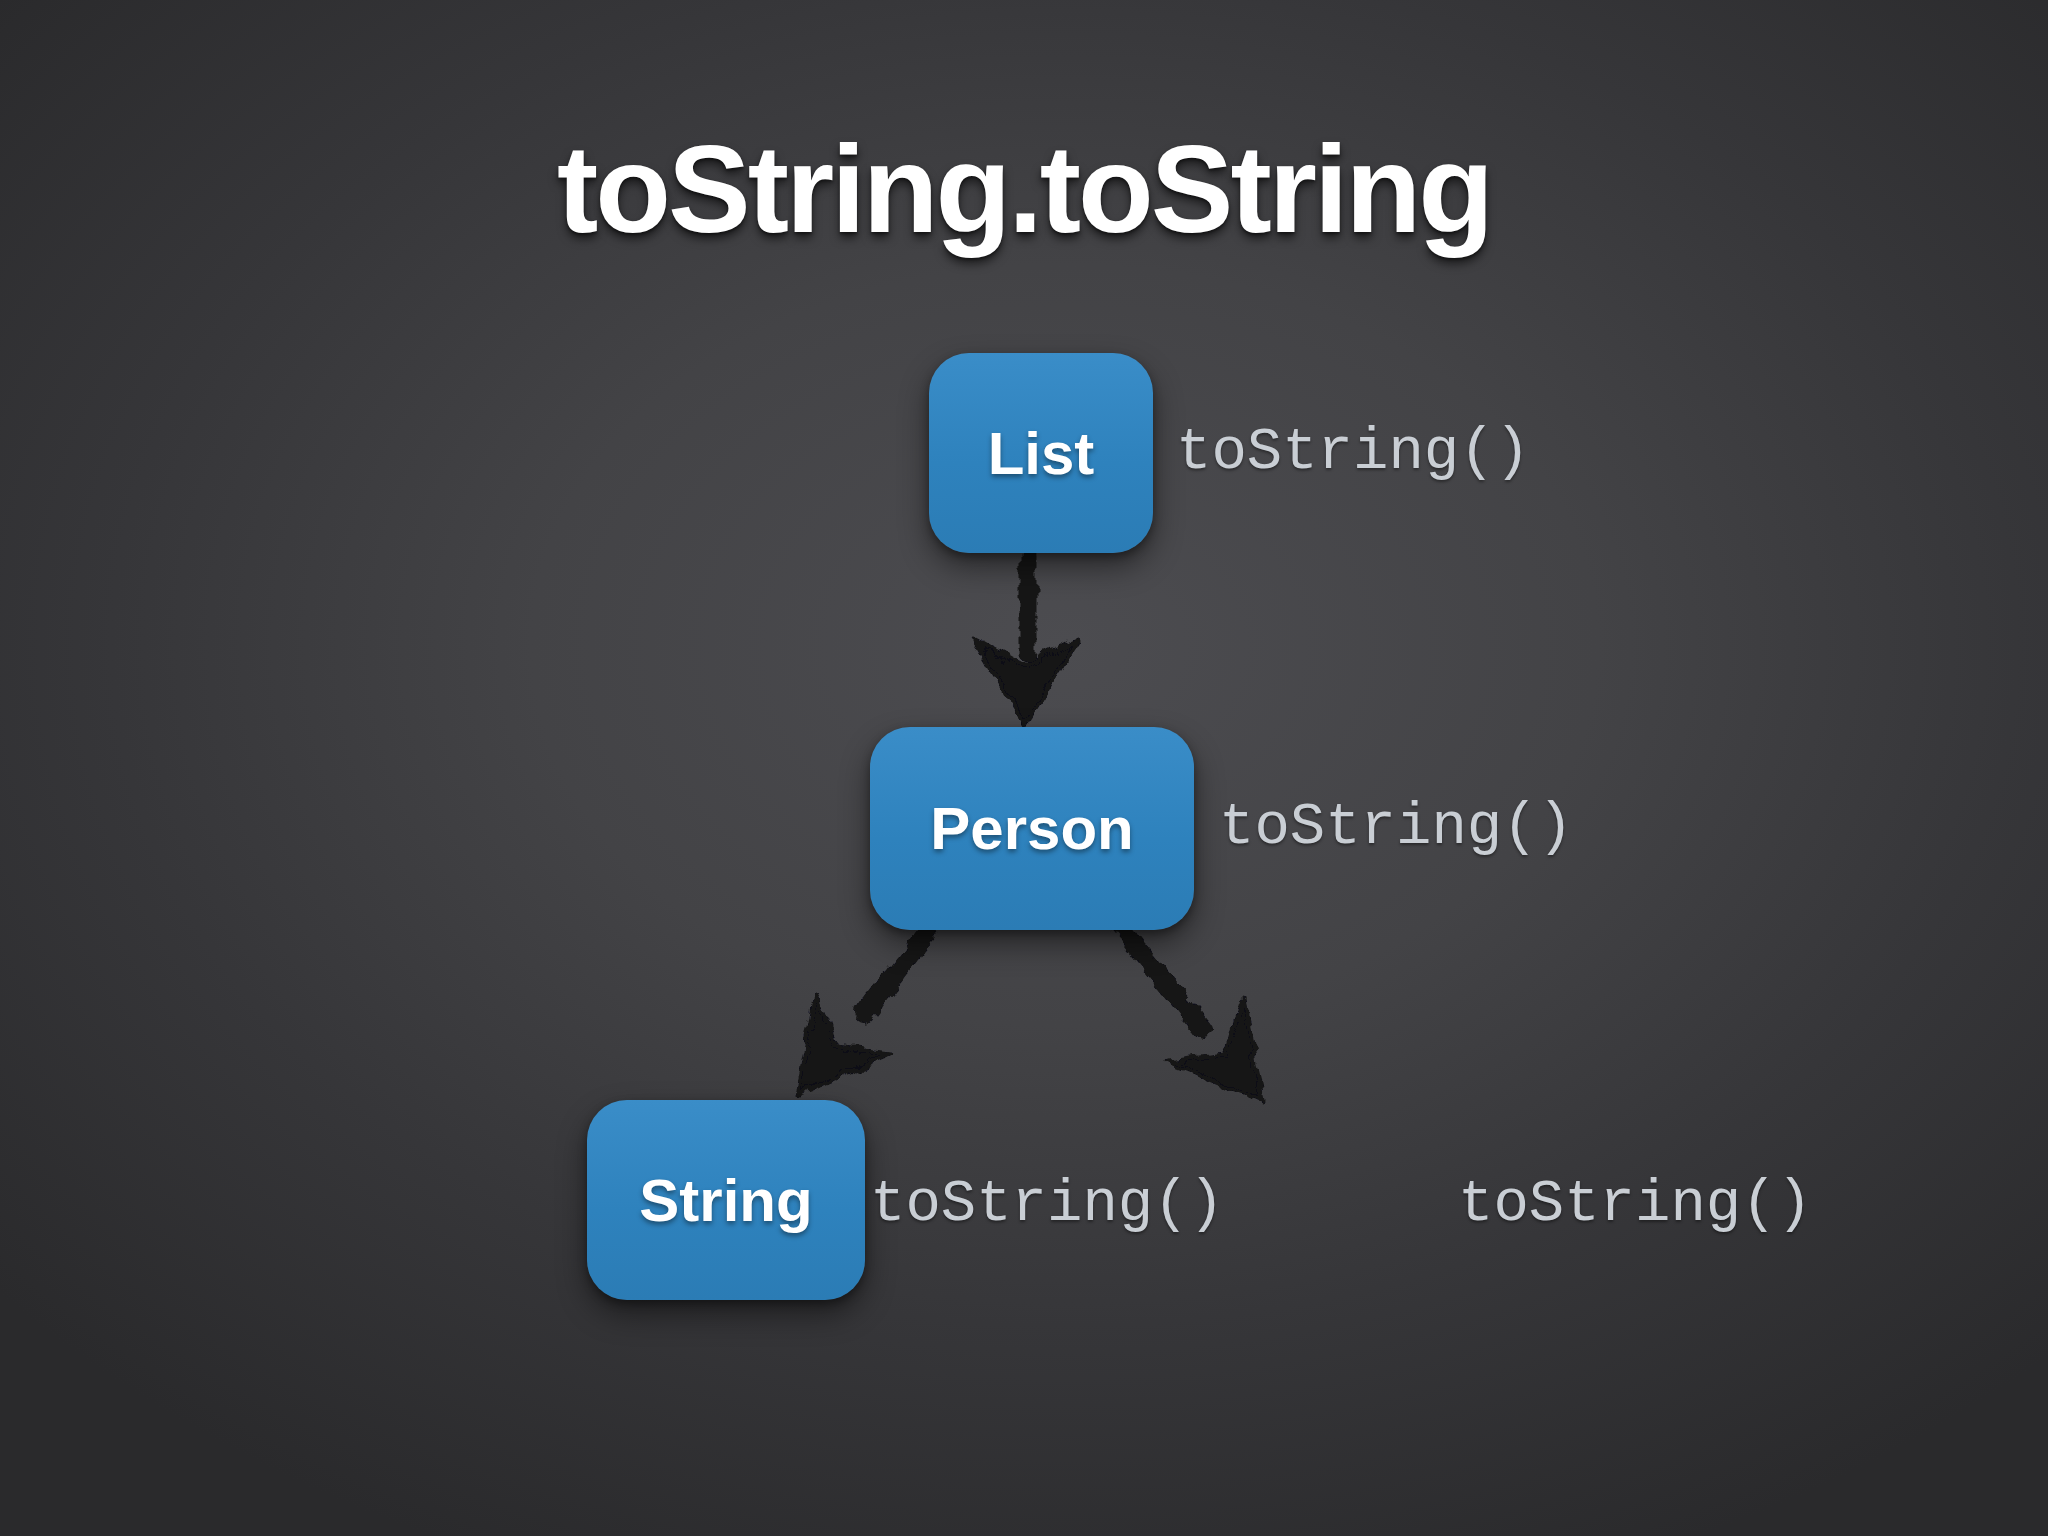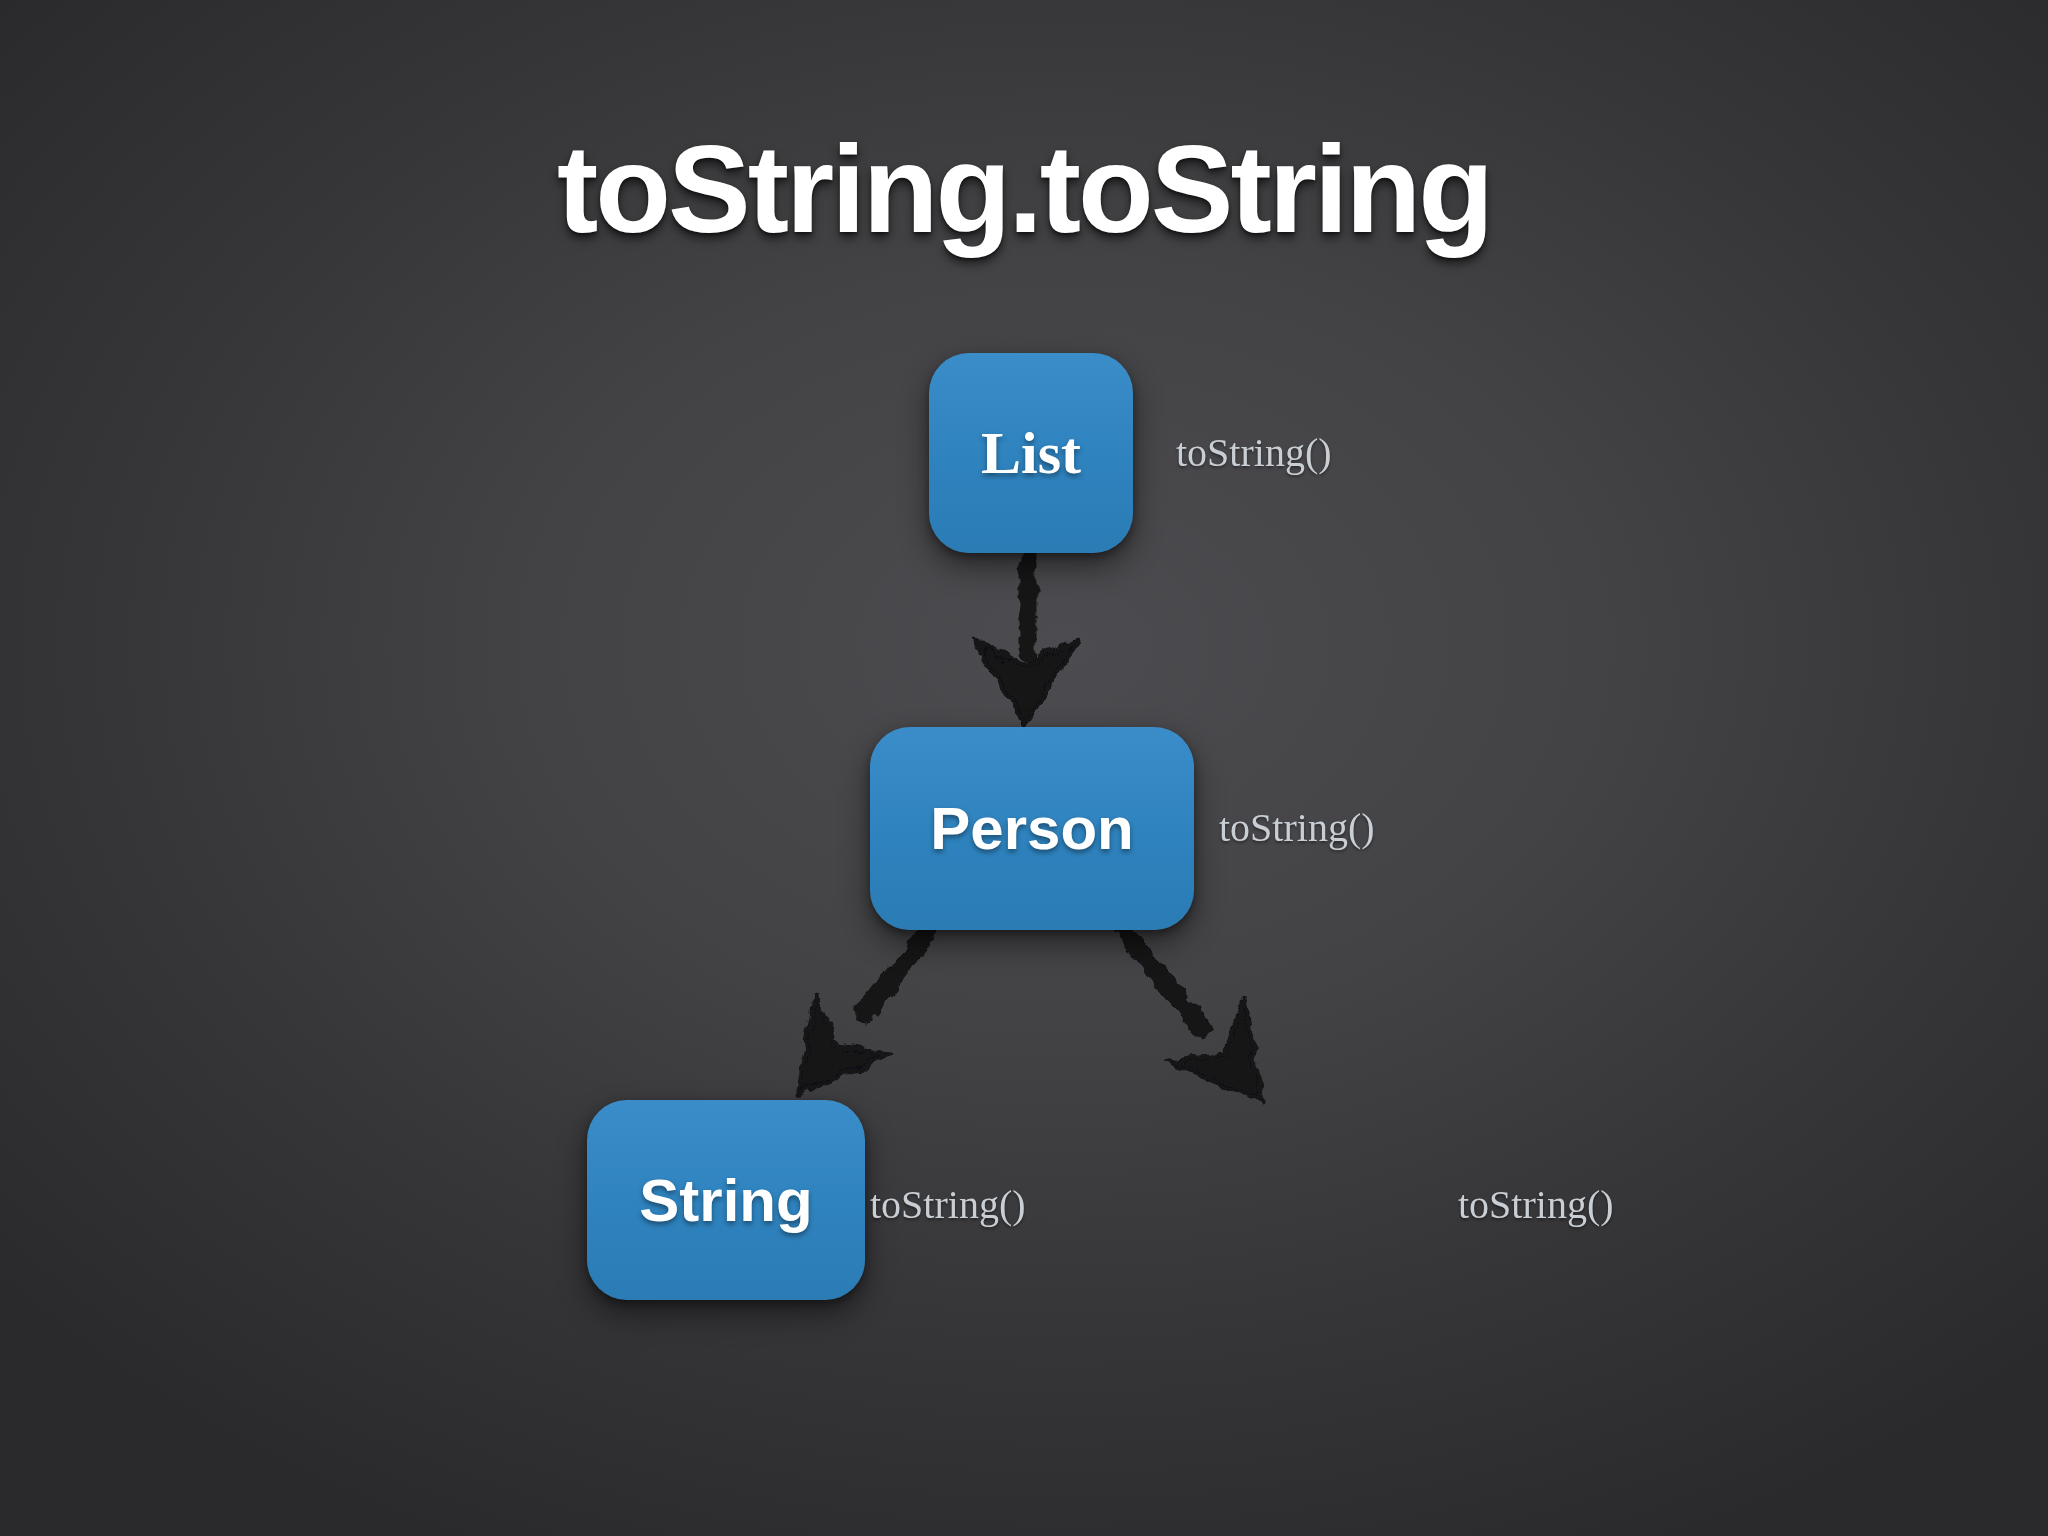--- a/index.html
+++ b/index.html
@@ -47,28 +47,28 @@
     justify-content: center;
     box-shadow: 0 14px 30px rgba(0,0,0,0.45), 0 4px 8px rgba(0,0,0,0.35);
   }
   .node-label {
     font-weight: 700;
     font-size: 60px;
     color: #ffffff;
     text-shadow: 0 3px 5px rgba(0,0,0,0.4);
     white-space: nowrap;
   }
-  #node-list   { left: 929px; top: 353px; width: 204px; height: 200px; font-family: Liberation Serif, serif; }
+  #node-list   { left: 929px; top: 353px; width: 224px; height: 200px; }
   #node-person { left: 870px; top: 727px; width: 324px; height: 203px; }
   #node-string { left: 569px; top: 1100px; width: 278px; height: 200px; margin-left: 18px; }
   #node-int    { left: 1233px; top: 1104px; width: 201px; height: 199px; }
   .method {
     position: absolute;
-    font-family: Liberation Serif, serif;
-    font-size: 40px;
+    font-family: Liberation Mono, monospace;
+    font-size: 59px;
     line-height: 58px;
     color: #c9ced4;
     text-shadow: 0 2px 3px rgba(0,0,0,0.4);
     white-space: nowrap;
   }
   #method-list   { left: 1176px; top: 424px; }
   #method-person { left: 1219px; top: 799px; }
   #method-string { left: 870px;  top: 1176px; }
   #method-int    { left: 1458px; top: 1176px; }
 </style>

